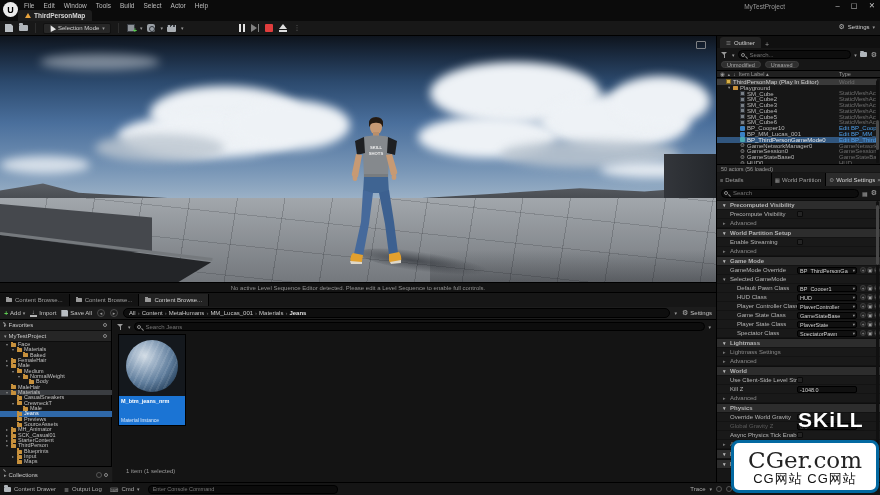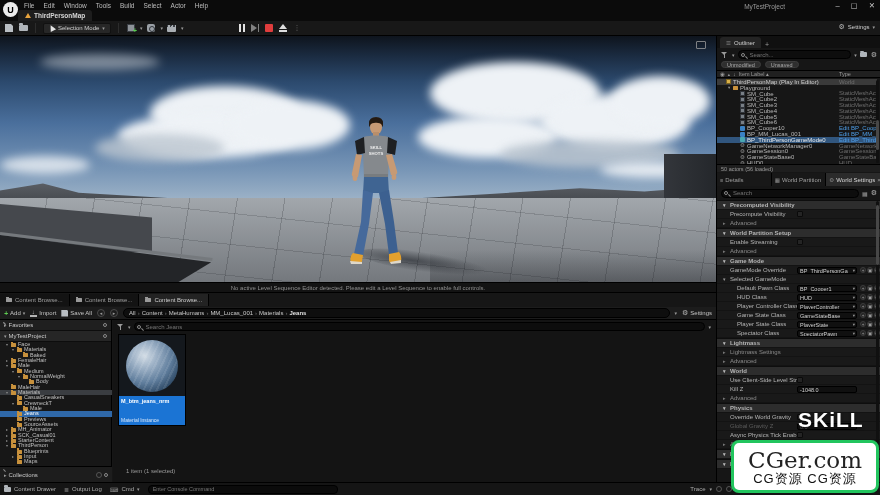--- a/index.html
+++ b/index.html
@@ -201,21 +201,21 @@
   display:flex;align-items:center;gap:8px;padding:0 4px;font-size:6px;color:#ababab}
 .sb-btn{display:flex;align-items:center;gap:3px}
 .console{width:190px;height:9px;background:#0b0b0b;border:1px solid #000;border-radius:4px;color:#bbb;
   font-size:5.5px;padding:0 4px;outline:none;font-family:inherit}
 .sb-right{position:absolute;right:148px;display:flex;align-items:center;gap:4px}
 .dot-ico{width:6px;height:6px;border-radius:50%;border:1px solid #555}
 
 
 .wm-skill{position:absolute;left:798px;top:408px;font-size:21px;font-weight:800;color:#fff;letter-spacing:1px;
   text-shadow:0 1px 3px rgba(0,0,0,.55);z-index:50}
-.wm-box{position:absolute;left:731px;top:440px;width:148px;height:53px;background:#fff;border:3px solid #22c55e;border-radius:8px;
+.wm-box{position:absolute;left:731px;top:440px;width:148px;height:53px;background:#fff;border:3px solid #0369a1;border-radius:8px;
   display:flex;flex-direction:column;align-items:center;justify-content:center;z-index:51}
 .wm-brand{font-family:"DejaVu Serif",serif;font-size:23px;color:#222;line-height:24px}
 .wm-caption{font-size:13px;color:#111;letter-spacing:1px;line-height:14px}
 </style>
 </head>
 <body>
 
 <div class="root">
 
   <div class="titlebar">
@@ -934,16 +934,16 @@
       <span>Trace</span>
       <span class="chev">▾</span>
       <span class="dot-ico"></span>
       <span class="dot-ico"></span>
     </span>
   </div>
 
   <div class="wm-skill">SKiLL</div>
   <div class="wm-box">
     <div class="wm-brand">CGer.com</div>
-    <div class="wm-caption">CG资源 CG资源</div>
+    <div class="wm-caption">CG网站 CG网站</div>
   </div>
 
 </div>
 
 </body></html>

